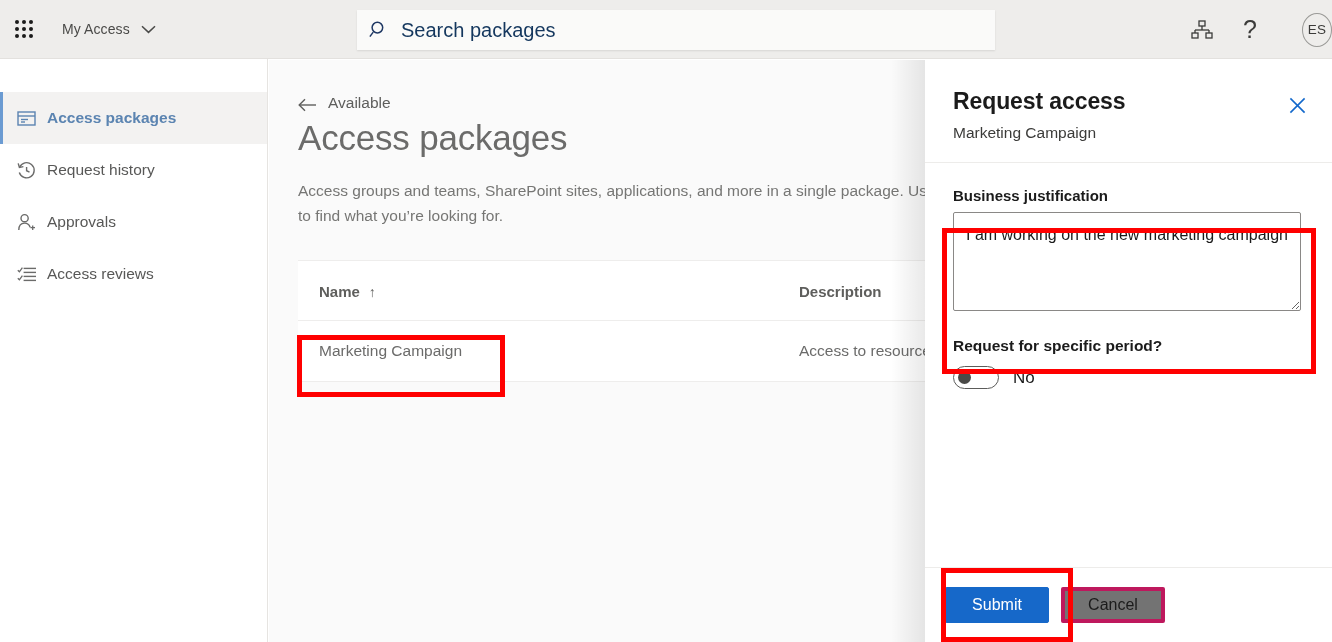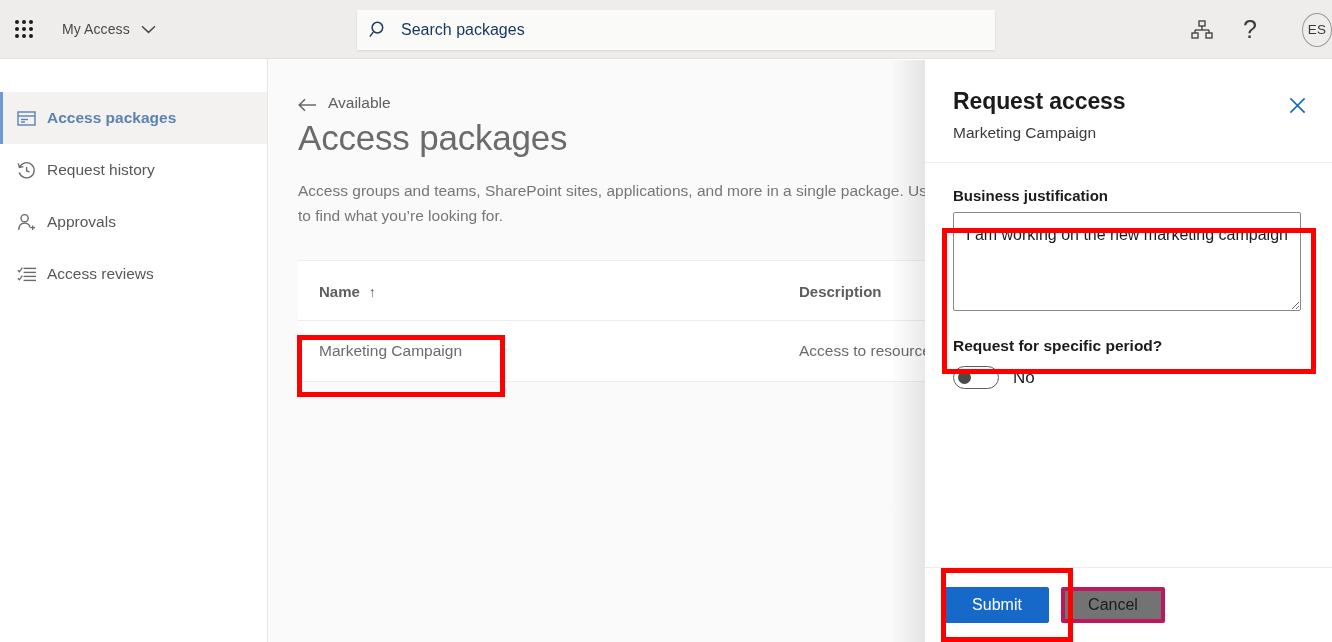--- a/index.html
+++ b/index.html
@@ -72,21 +72,21 @@
   }
   .search-icon {
     width: 44px; height: 40px;
     display: flex; align-items: center; justify-content: center;
     color: #1f3864;
   }
   .search-input {
     flex: 1;
     border: 0; outline: 0; background: transparent;
     font-family: "Liberation Sans", sans-serif;
-    font-size: 16px;
+    font-size: 20px;
     color: #14375e;
     padding: 0 4px 0 0;
   }
   .search-input::placeholder { color: #14375e; opacity: 1; }
 
   .hdr-right {
     position: absolute; right: 0; top: 0;
     height: 59px;
     display: flex; align-items: center;
   }

